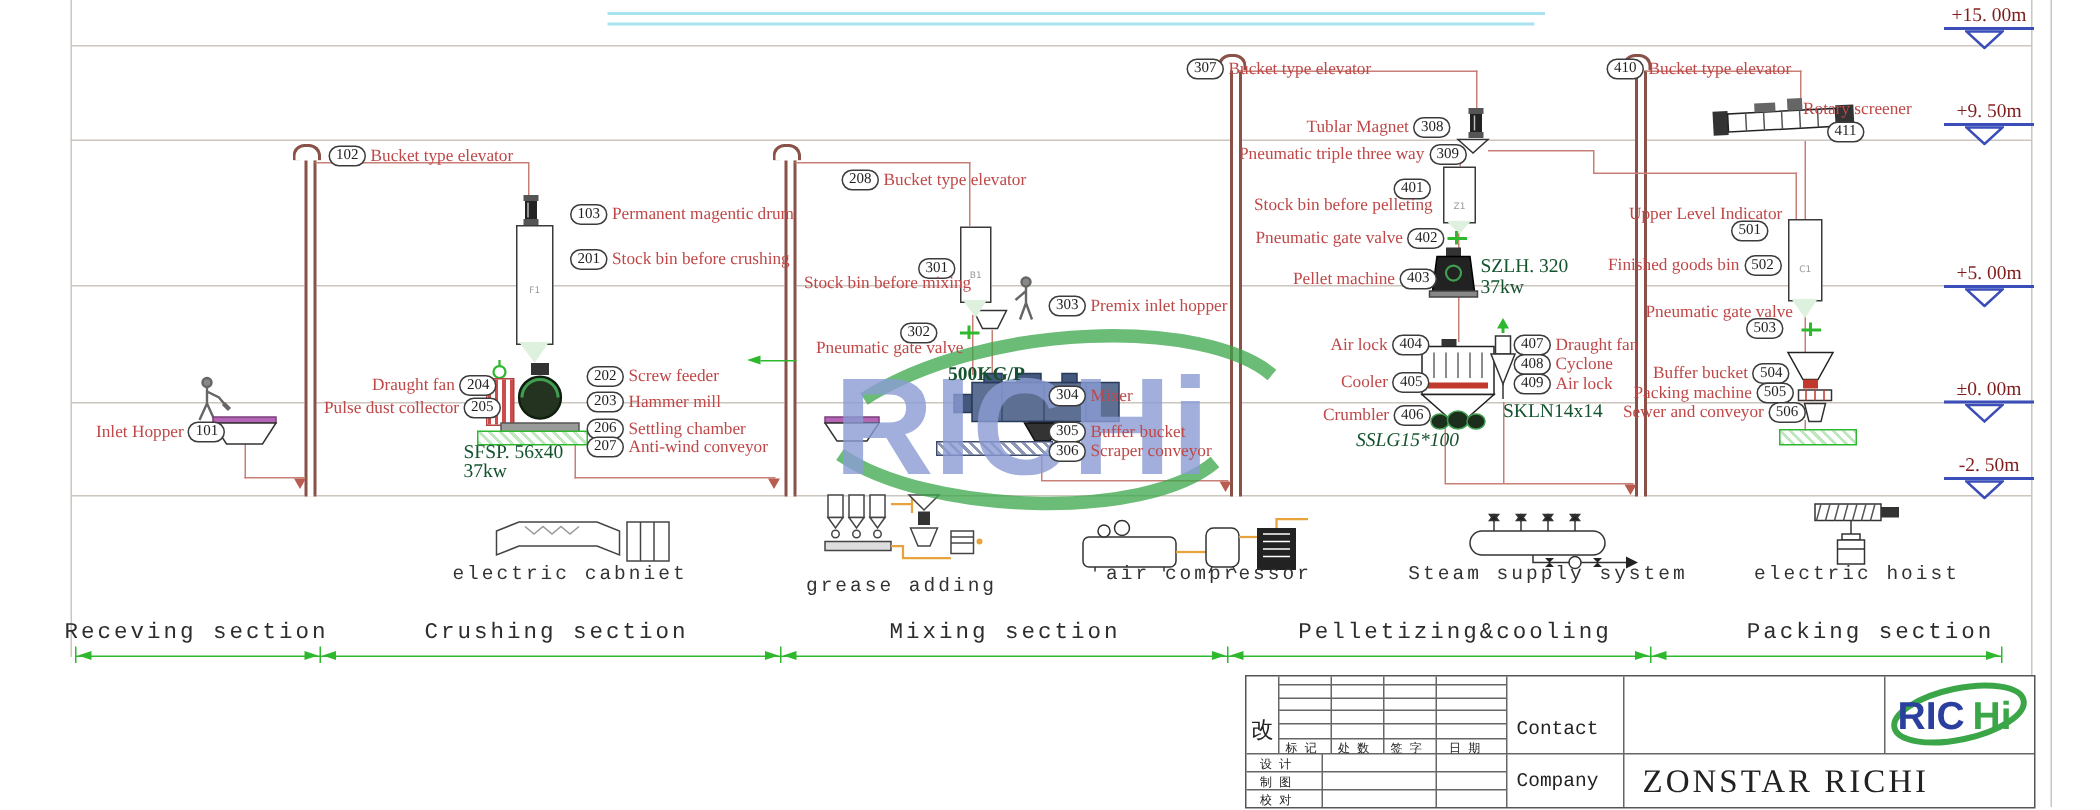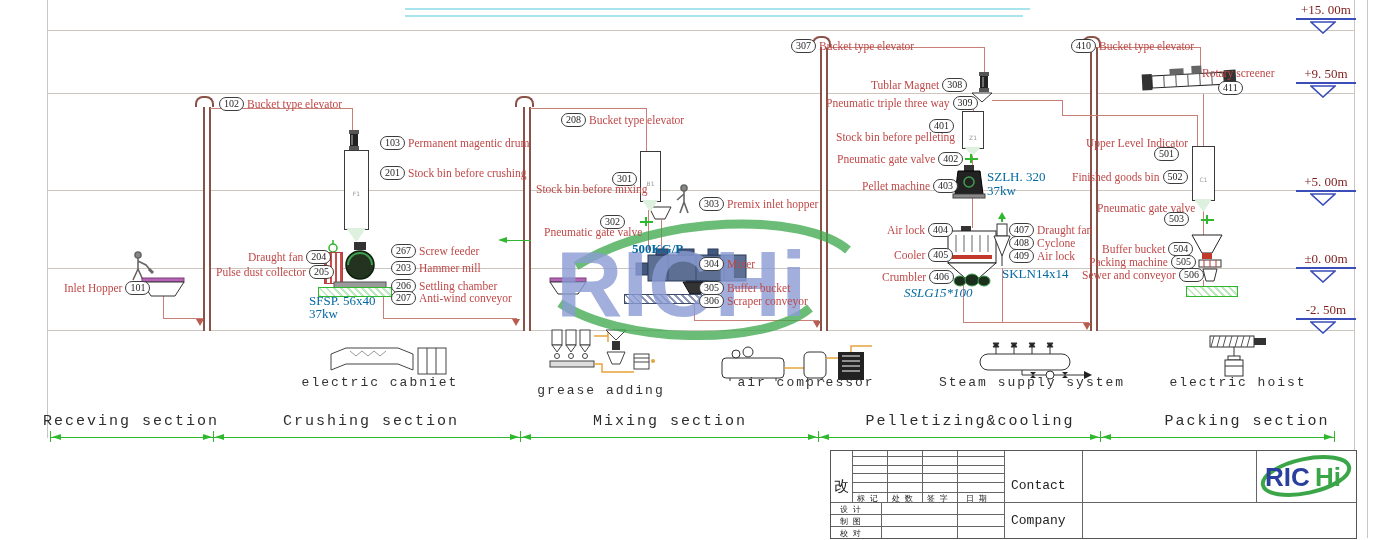--- a/index.html
+++ b/index.html
@@ -16,21 +16,21 @@
   .hatchd{position:absolute;z-index:4;border:1px solid #3d4a6b;background:repeating-linear-gradient(45deg,#8b97b5 0 2px,#fff 2px 5px)}
   .dust{position:absolute;z-index:4;border:1px solid #b34040;background:repeating-linear-gradient(90deg,#cc4b4b 0 2px,#fff 2px 5px)}
   .gv{position:absolute;background:#2eb82e;z-index:5}
   .arl{position:absolute;width:0;height:0;border-top:3px solid transparent;border-bottom:3px solid transparent;border-right:9px solid #2eb82e;z-index:5}
   .arr{position:absolute;width:0;height:0;border-top:3px solid transparent;border-bottom:3px solid transparent;border-left:9px solid #2eb82e;z-index:5}
   .gln{position:absolute;background:#2eb82e;z-index:4}
   .tick{position:absolute;background:#2eb82e;width:1px;height:11px;z-index:4}
   .callout{position:absolute;z-index:6;display:flex;gap:3px;align-items:center;white-space:nowrap}
   .tagb{border:1px solid #3c3c3c;border-radius:9px;padding:0 4px;font:10px "Liberation Serif",serif;color:#1f1f1f;background:#fff;line-height:12px}
   .ctext{font:11.5px "Liberation Serif",serif;color:#bf4747}
-  .spec{position:absolute;z-index:6;font:13px "Liberation Serif",serif;color:#0369a1;white-space:nowrap}
+  .spec{position:absolute;z-index:6;font:13px "Liberation Serif",serif;color:#14532d;white-space:nowrap}
   .bin{position:absolute;background:#fff;border:1px solid #3a3a3a;z-index:4;text-align:center}
   .binlab{font:6px "DejaVu Sans",sans-serif;color:#999;position:relative;top:40%}
   .cone{position:absolute;background:#def0de;clip-path:polygon(0 0,100% 0,52% 100%);z-index:4}
   .elev{position:absolute;z-index:6;width:60px;color:#7f1d1d;font:13px "Liberation Serif",serif;
         border-bottom:2px solid #3a4db8;text-align:center;white-space:nowrap}
   .etri{position:absolute;z-index:6}
   .slabel{position:absolute;z-index:5;transform:translateX(-50%);font:15px "Liberation Mono",monospace;letter-spacing:2px;color:#2d2d2d;white-space:nowrap}
   .legend-label{position:absolute;z-index:5;transform:translateX(-50%);font:13px "Liberation Mono",monospace;letter-spacing:2px;color:#333;white-space:nowrap}
   #watermark{position:absolute;left:548px;top:208px;z-index:5;pointer-events:none}
   
@@ -341,21 +341,21 @@
       </div>
       <div class="callout" style="left: 248px; top: 250px;">
         <span class="ctext">Draught fan</span>
         <span class="tagb">204</span>
       </div>
       <div class="callout" style="left: 216px; top: 265px;">
         <span class="ctext">Pulse dust collector</span>
         <span class="tagb">205</span>
       </div>
       <div class="callout" style="left: 391px; top: 244px;">
-        <span class="tagb">267</span>
+        <span class="tagb">202</span>
         <span class="ctext">Screw feeder</span>
       </div>
       <div class="callout" style="left: 391px; top: 261px;">
         <span class="tagb">203</span>
         <span class="ctext">Hammer mill</span>
       </div>
       <div class="callout" style="left: 391px; top: 279px;">
         <span class="tagb">206</span>
         <span class="ctext">Settling chamber</span>
       </div>
@@ -569,19 +569,20 @@
     <div class="tbt" style="left:3px;top:26px;font-size:15px;font-family:'DejaVu Sans',sans-serif">改</div>
     <div class="tbt" style="left:26px;top:42px;font-size:8px">标 记</div>
     <div class="tbt" style="left:61px;top:42px;font-size:8px">处 数</div>
     <div class="tbt" style="left:96px;top:42px;font-size:8px">签 字</div>
     <div class="tbt" style="left:135px;top:42px;font-size:8px">日 期</div>
     <div class="tbt" style="left:9px;top:53px;font-size:8px">设 计</div>
     <div class="tbt" style="left:9px;top:65px;font-size:8px">制 图</div>
     <div class="tbt" style="left:9px;top:77px;font-size:8px">校 对</div>
     <div class="tbt" style="left:180px;top:27px;font-size:13px">Contact</div>
     <div class="tbt" style="left:180px;top:62px;font-size:13px">Company</div>
+    <div class="tbt" style="left:264px;top:57px;font-size:22px;letter-spacing:2px;font-family:'Liberation Serif',serif">ZONSTAR RICHI</div>
     <svg style="position:absolute;left:428px;top:2px" width="94" height="47">
       <ellipse cx="47" cy="23" rx="44" ry="17" fill="none" stroke="#3aa648" stroke-width="4" transform="rotate(-12 47 23)"></ellipse>
       <text x="6" y="33" font-family="Liberation Sans, sans-serif" font-weight="bold" font-size="26" fill="#2b3f9e">RIC</text>
       <text x="56" y="33" font-family="Liberation Sans, sans-serif" font-weight="bold" font-size="26" fill="#3aa648">Hi</text>
     </svg>
   </div>
 </div>
 
 </body></html>

